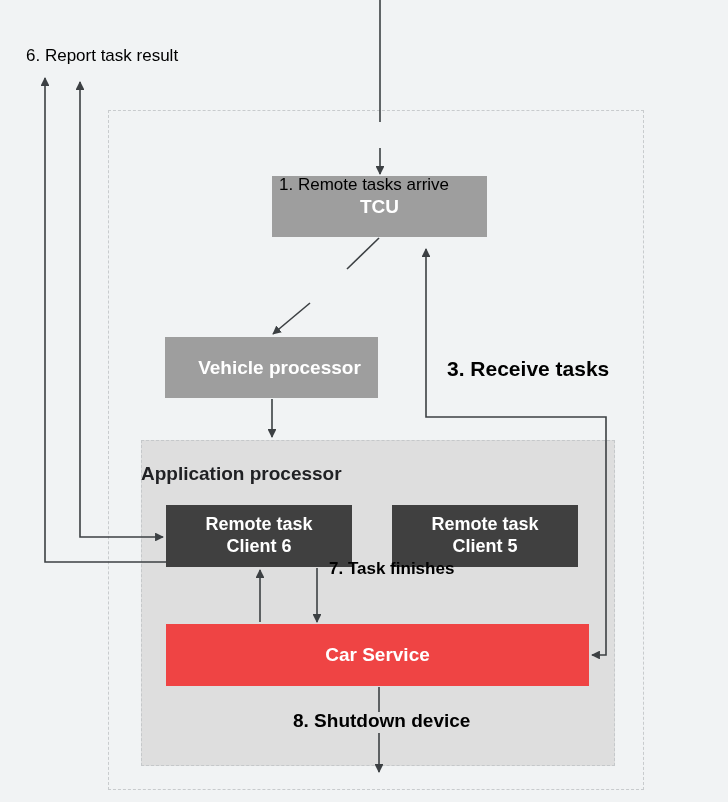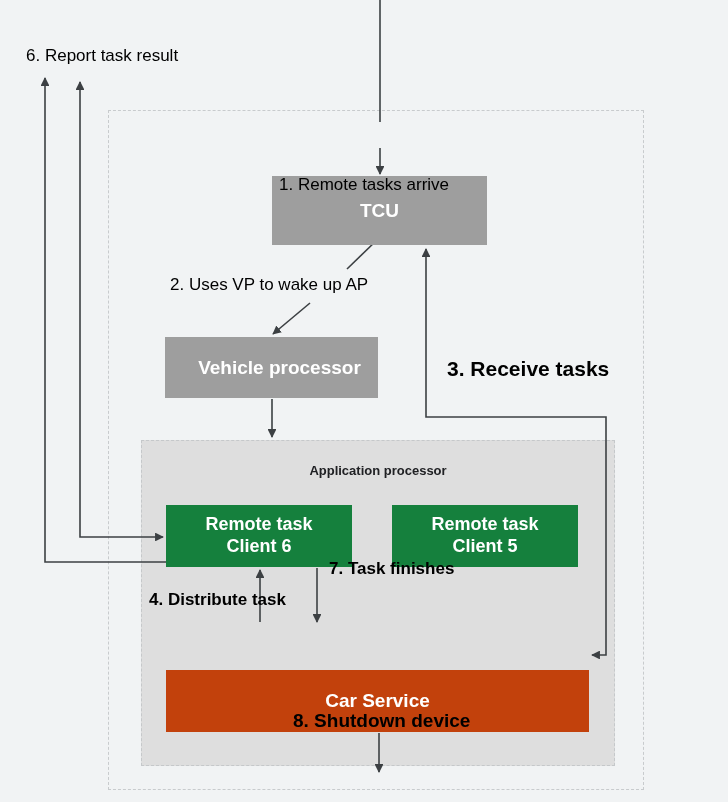--- a/index.html
+++ b/index.html
@@ -32,22 +32,22 @@
   .node{
     position:absolute;
     box-sizing:border-box;
     display:flex;align-items:center;justify-content:center;
     text-align:center;
     color:#ffffff;
     font-weight:bold;
     line-height:1.22;
   }
   .node.gray{background:#9e9e9e;}
-  .node.green{background:#15803d;}
-  .node.red{background:#c2410c;margin-top:46px;}
+  .node.green{background:#404040;}
+  .node.red{background:#ef4444;}
 
   
   .lbl{
     position:absolute;
     color:#000000;
     white-space:nowrap;
     line-height:1.2;
   }
   .lbl.reg{font-weight:400;}
   .lbl.bold{font-weight:bold;}
@@ -61,21 +61,21 @@
 </style>
 </head>
 <body>
 
 <div id="stage">
 
   <div class="dashed-outer" style="left:108px;top:110px;width:536px;height:680px;"></div>
 
   <div class="dashed-ap" style="left:141px;top:440px;width:474px;height:326px;"></div>
 
-  <div class="ap-title" style="left:141px;top:463px;width:474px;text-align:center;font-size:13px;">Application processor</div>
+  <div class="ap-title" style="left:141px;top:463px;width:474px;font-size:19px;">Application processor</div>
 
   <svg id="wires" viewBox="0 0 728 802">
     <defs>
       <marker id="ah" viewBox="0 0 10 10" refX="9" refY="5" markerWidth="5.5" markerHeight="5.5" orient="auto-start-reverse">
         <path d="M 0 0 L 10 5 L 0 10 z" fill="#3c4043"></path>
       </marker>
     </defs>
     <g fill="none" stroke="#3c4043" stroke-width="1.6">
 
       <path d="M 380 0 L 380 122"></path>
@@ -94,21 +94,21 @@
 
       <path d="M 80 82 L 80 537 L 163 537" marker-start="url(#ah)" marker-end="url(#ah)"></path>
 
       <path d="M 45 78 L 45 562 L 166 562" marker-start="url(#ah)"></path>
 
       <path d="M 379 687 L 379 712"></path>
       <path d="M 379 733 L 379 772" marker-end="url(#ah)"></path>
     </g>
   </svg>
 
-  <div class="node gray" style="left:272px;top:176px;width:215px;height:69px;font-size:19px;">
+  <div class="node gray" style="left:272px;top:176px;width:215px;height:61px;font-size:19px;">
     <span>TCU</span>
   </div>
 
   <div class="node gray" style="left:165px;top:337px;width:213px;height:61px;font-size:19px;padding-left:16px;">
     <span>Vehicle processor</span>
   </div>
 
   <div class="node green" style="left:166px;top:505px;width:186px;height:62px;font-size:18px;flex-direction:column;">
     <span>Remote task</span>
     <span>Client  6</span>
@@ -118,25 +118,23 @@
     <span>Remote task</span>
     <span>Client 5</span>
   </div>
 
   <div class="node red" style="left:166px;top:624px;width:423px;height:62px;font-size:19px;">
     <span>Car Service</span>
   </div>
 
   <div class="lbl reg" style="left:279px;top:131px;font-size:17px;margin-top:44px;">1. Remote tasks arrive</div>
 
-  <div class="lbl reg" style="left:170px;top:275px;font-size:17px;">2. Uses VP to wake up AP</div>
 
   <div class="lbl bold" style="left:447px;top:356px;font-size:21px;">3. Receive tasks</div>
 
-  <div class="lbl bold" style="left:149px;top:590px;font-size:17px;">4. Distribute task</div>
 
 
   <div class="lbl reg" style="left:26px;top:46px;font-size:17px;">6. Report task result</div>
 
   <div class="lbl reg" style="left:329px;top:559px;font-size:17px;font-weight:bold;">7. Task finishes</div>
 
   <div class="lbl bold" style="left:293px;top:710px;font-size:19px;">8. Shutdown device</div>
 
 </div>
 

